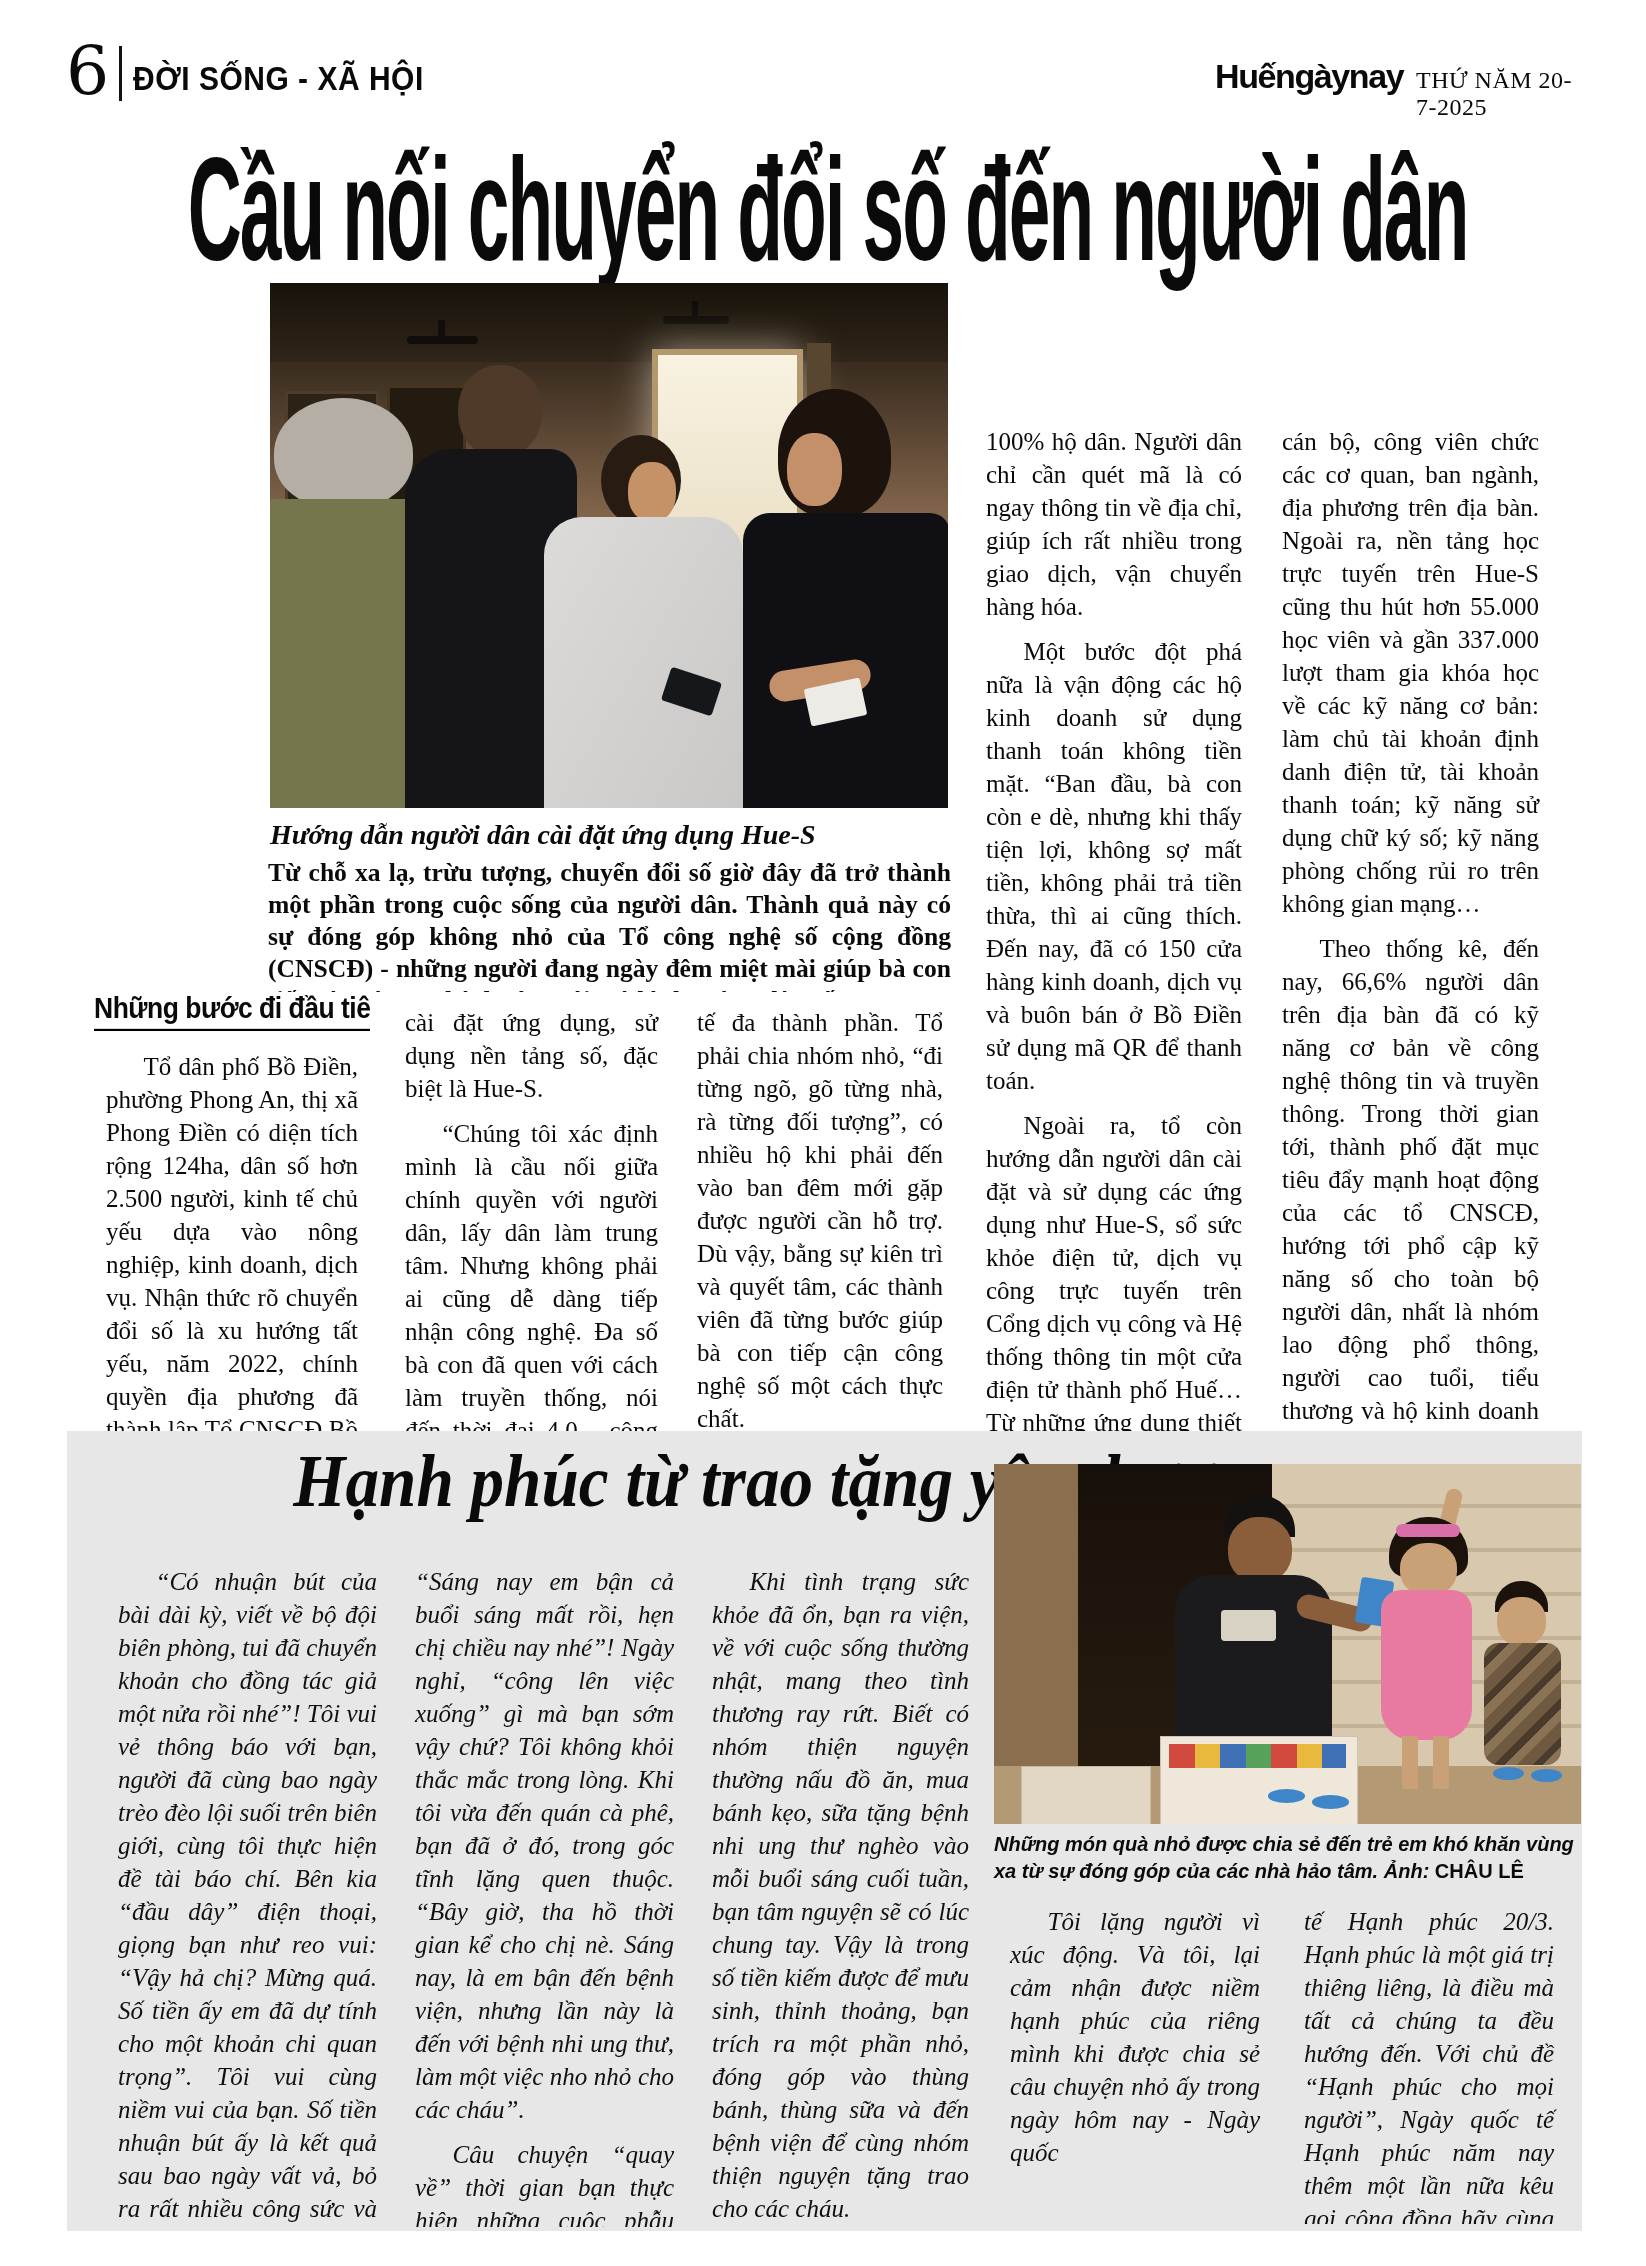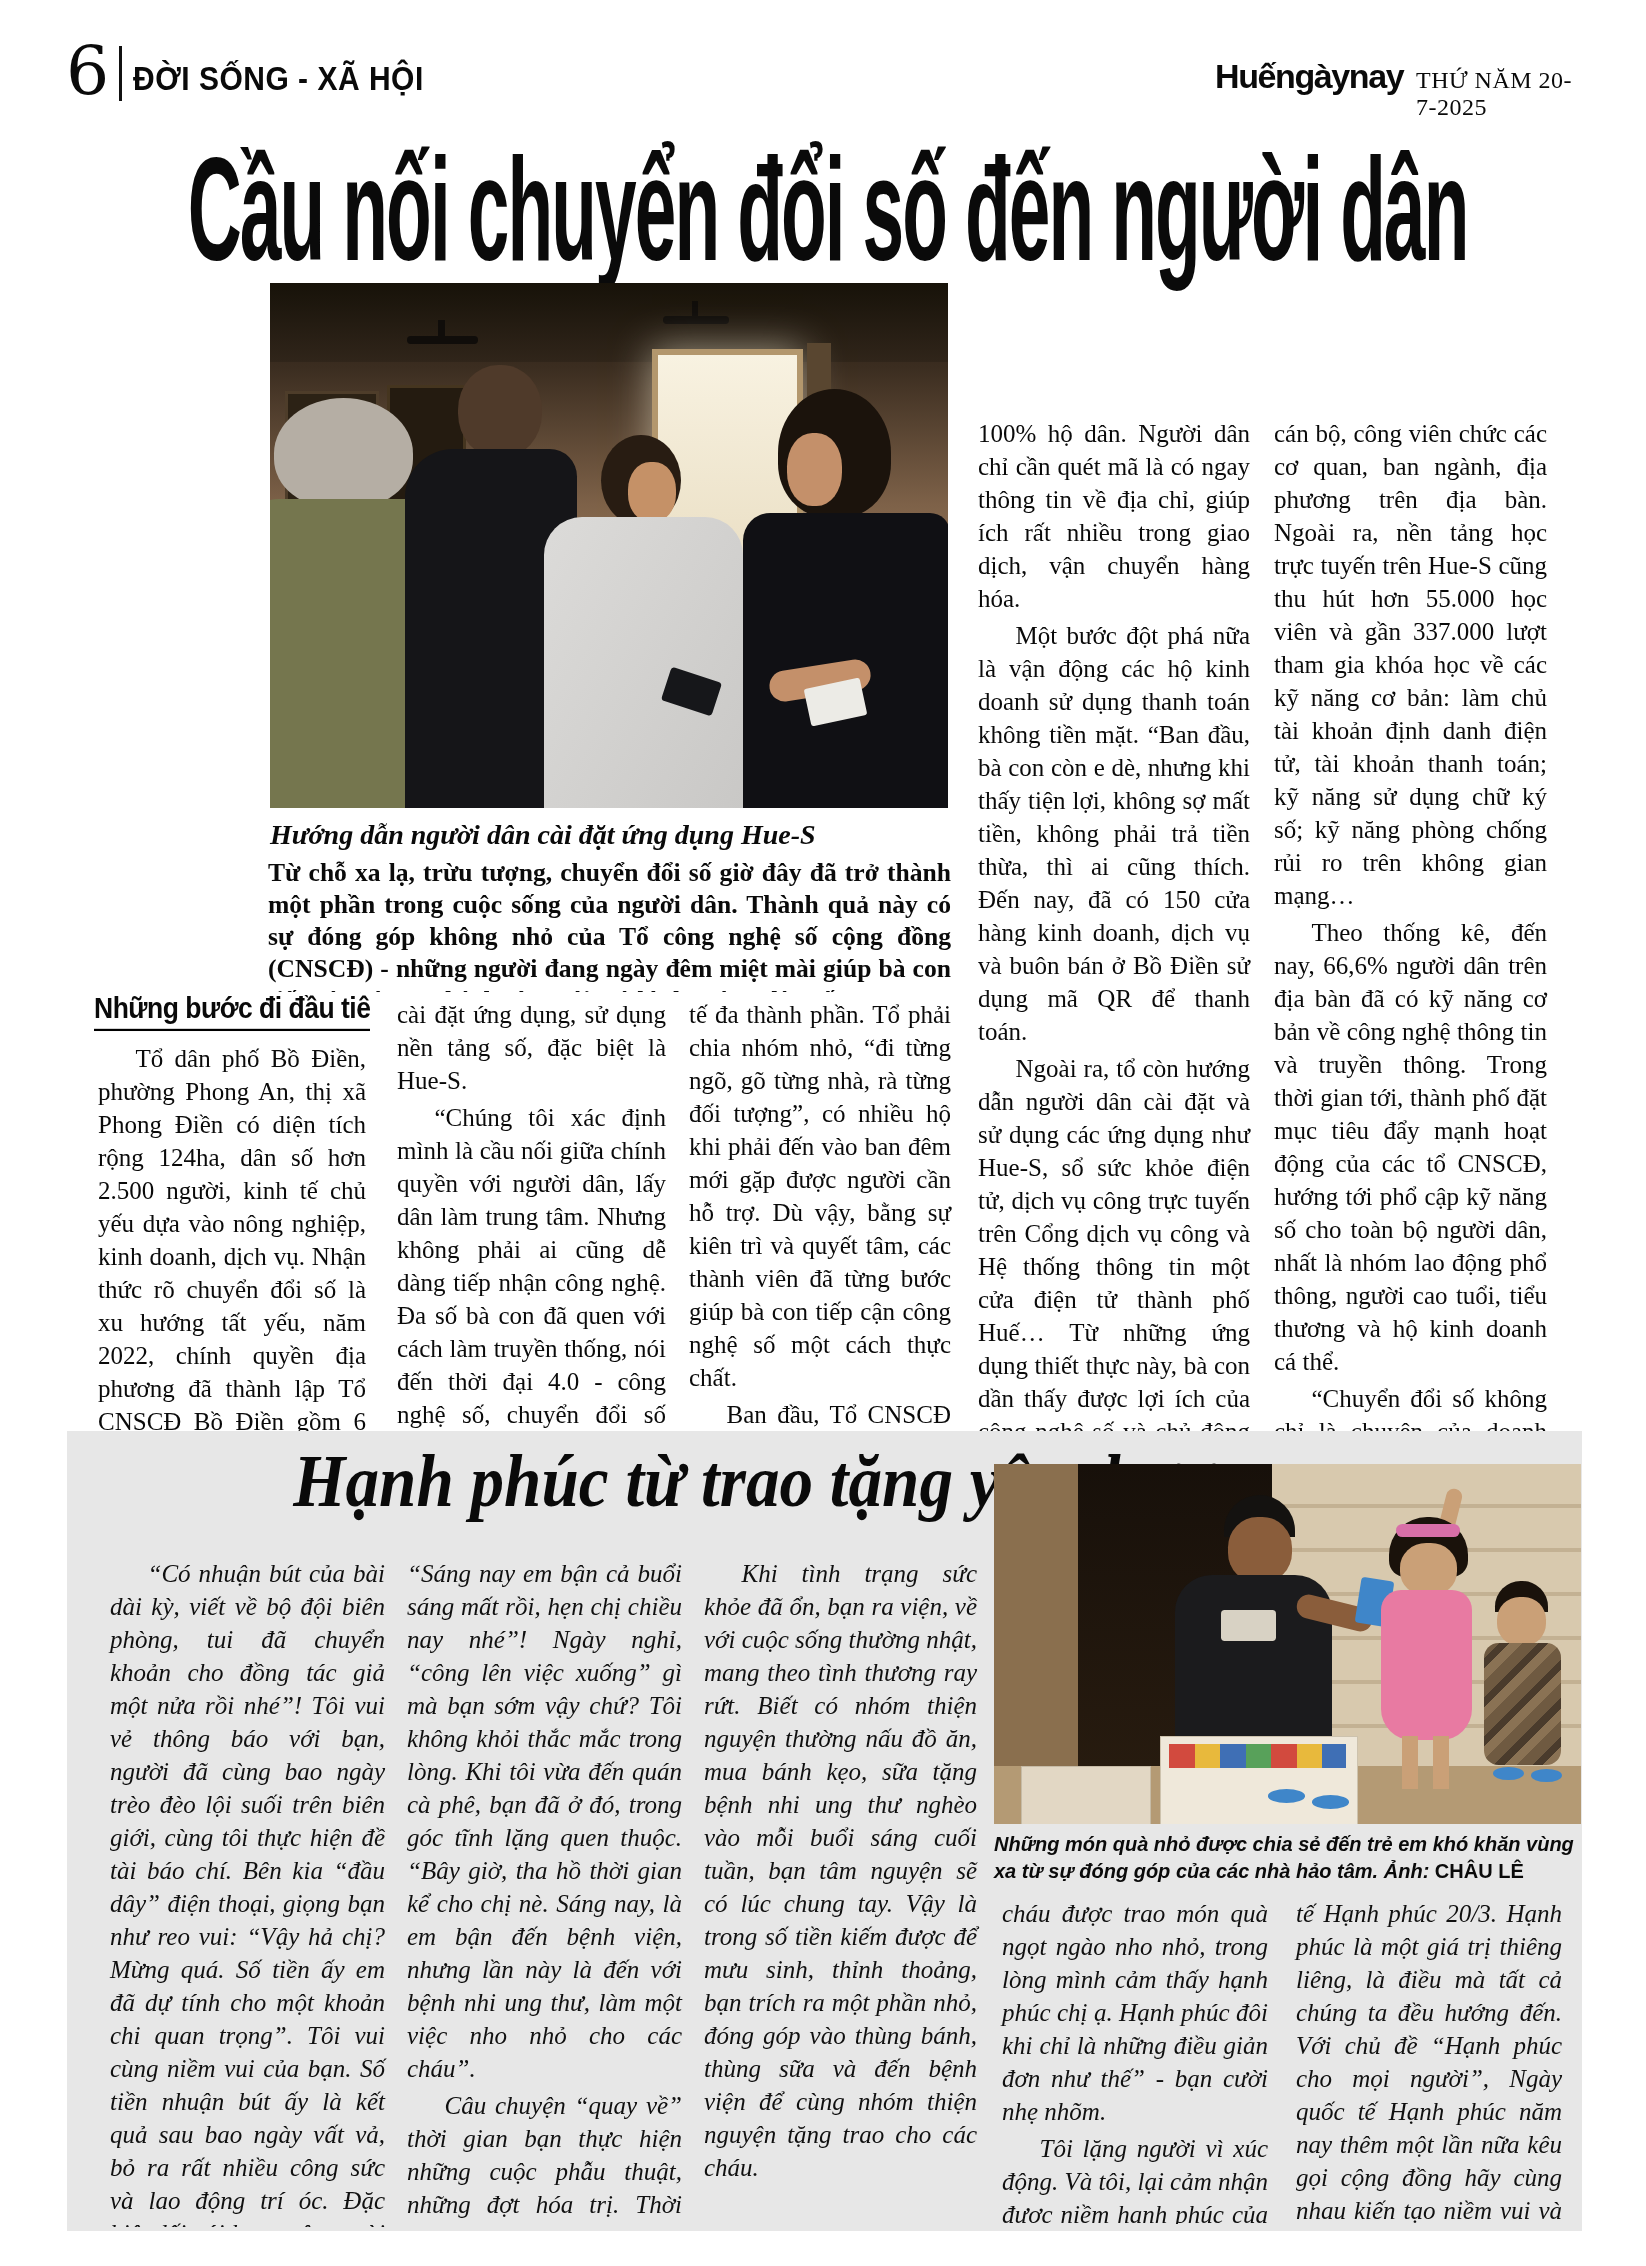--- a/index.html
+++ b/index.html
@@ -53,21 +53,21 @@
   .p1f4arm{left:499px;top:382px;width:102px;height:31px;border-radius:16.4px;background:#c4906a;transform:rotate(-9deg);}
   .p1f4card{left:537px;top:400px;width:57px;height:38px;background:#ecebe6;transform:rotate(-12deg);border-radius:2.7px;}
 
   .caption1{left:270px;top:819px;width:678px;font-size:28px;font-weight:700;font-style:italic;}
 
   .intro{left:268px;top:857px;width:683px;height:135px;font-size:25.6px;line-height:32px;font-weight:700;
     text-align:justify;overflow:hidden;}
 
   
   .col{position:absolute;font-size:25px;line-height:33px;text-align:justify;overflow:hidden;}
-  .col p{margin:4px;text-indent:1.5em;}
+  .col p{margin:12px;text-indent:1.5em;}
   .col p.cont{text-indent:0;}
   .subhead{font-family:"Liberation Sans",sans-serif;font-weight:700;font-size:26.5px;letter-spacing:-0.5px;
     display:inline-block;border-bottom:2.7px solid #000;padding-bottom:1.8px;margin:0 0 7.3px 0;
     transform:scaleY(1.1);transform-origin:left bottom;white-space:nowrap;}
   .a1c1{left:94px;top:994px;width:276px;height:439px;}
   .a1c2{left:393px;top:994px;width:277px;height:439px;}
   .a1c3{left:685px;top:994px;width:270px;height:439px;}
   .a1c4{left:974px;top:413px;width:280px;height:1020px;}
   .a1c5{left:1270px;top:413px;width:281px;height:1020px;}
 
@@ -236,20 +236,19 @@
 </div>
 <div class="col itl a2c2">
   <p class="cont">“Sáng nay em bận cả buổi sáng mất rồi, hẹn chị chiều nay nhé”! Ngày nghỉ, “công lên việc xuống” gì mà bạn sớm vậy chứ? Tôi không khỏi thắc mắc trong lòng. Khi tôi vừa đến quán cà phê, bạn đã ở đó, trong góc tĩnh lặng quen thuộc. “Bây giờ, tha hồ thời gian kể cho chị nè. Sáng nay, là em bận đến bệnh viện, nhưng lần này là đến với bệnh nhi ung thư, làm một việc nho nhỏ cho các cháu”.</p>
   <p>Câu chuyện “quay về” thời gian bạn thực hiện những cuộc phẫu thuật, những đợt hóa trị. Thời gian đó, mặc dù “bận rộn” với nỗi đau bệnh tật mà mình đang phải chịu đựng, nhưng bạn vẫn xót thương cho những đứa trẻ cũng mắc căn bệnh quái ác này. “Mình là người lớn, mà đôi lúc đau đớn đến không thể nào chịu nổi, huống gì các cháu còn quá nhỏ. Ở cái tuổi đáng lẽ phải được học hành vui chơi với bạn bè cùng trang lứa, hưởng niềm hạnh</p>
 </div>
 <div class="col itl a2c3">
   <p>Khi tình trạng sức khỏe đã ổn, bạn ra viện, về với cuộc sống thường nhật, mang theo tình thương ray rứt. Biết có nhóm thiện nguyện thường nấu đồ ăn, mua bánh kẹo, sữa tặng bệnh nhi ung thư nghèo vào mỗi buổi sáng cuối tuần, bạn tâm nguyện sẽ có lúc chung tay. Vậy là trong số tiền kiếm được để mưu sinh, thỉnh thoảng, bạn trích ra một phần nhỏ, đóng góp vào thùng bánh, thùng sữa và đến bệnh viện để cùng nhóm thiện nguyện tặng trao cho các cháu.</p>
 
 </div>
 <div class="col itl a2c4">
-  <p class="cont">cháu được trao món quà ngọt ngào nho nhỏ, trong lòng mình cảm thấy hạnh phúc chị ạ. Hạnh phúc đôi khi chỉ là những điều giản đơn như thế” - bạn cười nhẹ nhõm.</p>
   <p>Tôi lặng người vì xúc động. Và tôi, lại cảm nhận được niềm hạnh phúc của riêng mình khi được chia sẻ câu chuyện nhỏ ấy trong ngày hôm nay - Ngày quốc</p>
 </div>
 <div class="col itl a2c5">
   <p class="cont">tế Hạnh phúc 20/3. Hạnh phúc là một giá trị thiêng liêng, là điều mà tất cả chúng ta đều hướng đến. Với chủ đề “Hạnh phúc cho mọi người”, Ngày quốc tế Hạnh phúc năm nay thêm một lần nữa kêu gọi cộng đồng hãy cùng nhau kiến tạo niềm vui và sự hài hòa trong xã hội.</p>
 
 </div>
 
 
 </body></html>

